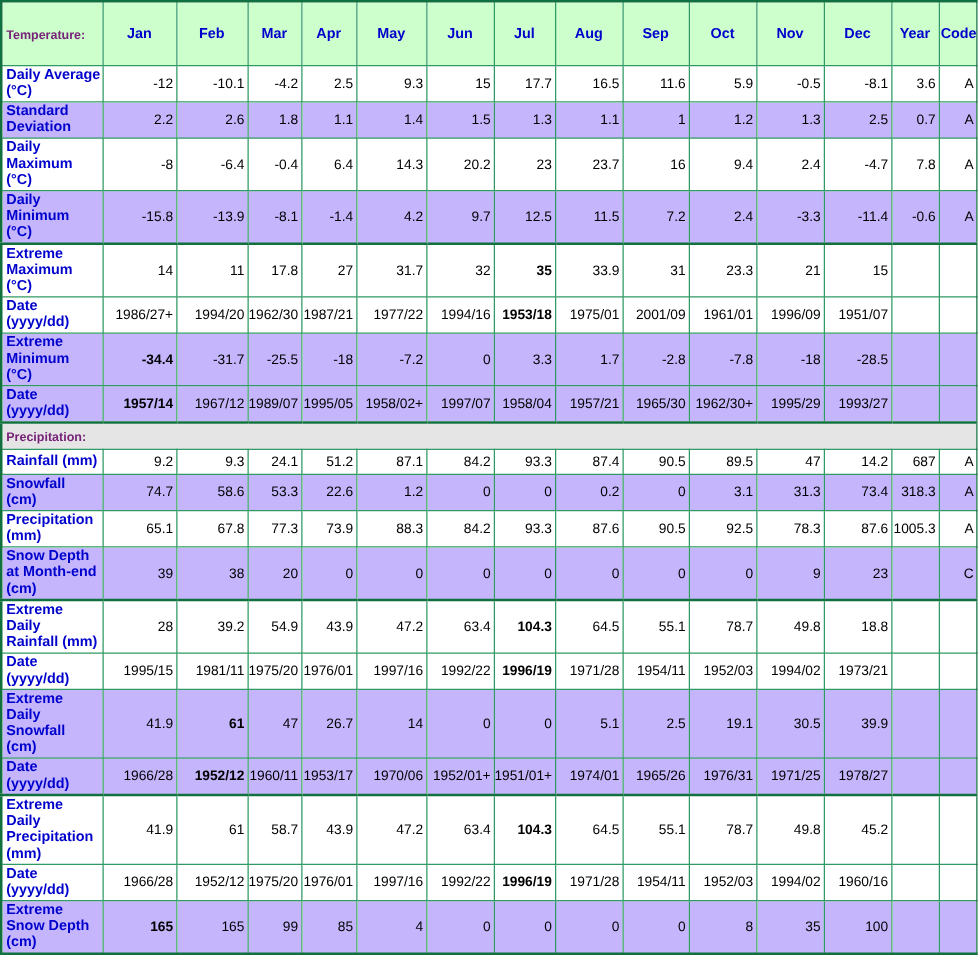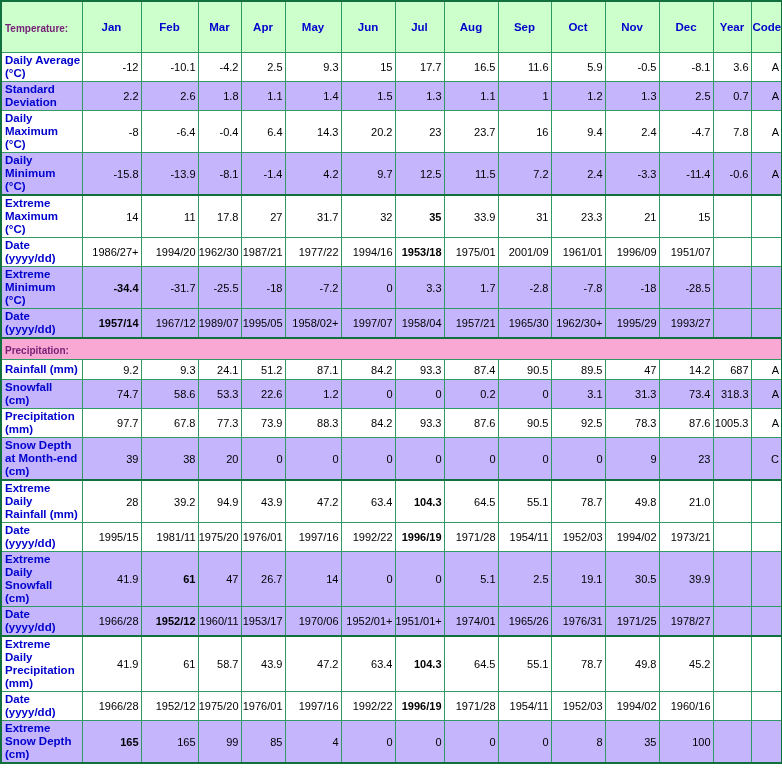--- a/index.html
+++ b/index.html
@@ -35,21 +35,21 @@
     padding:1px 2px 1px 0;
   }
   td.val.b{font-weight:bold;}
   tr.w{background:#ffffff;}
   tr.g{background:#c4b5fd;}
   tr.h1{height:20px;}
   tr.h2{height:29px;}
   tr.h3{height:41px;}
   tr.tb{border-bottom:2px solid #10713f;}
   tr.tb th,tr.tb td{border-bottom:2px solid #10713f;}
-  tr.sec{background:#f9a8d4;height:20px;padding-left:38px;}
+  tr.sec{background:#e5e5e5;height:20px;padding-left:38px;}
   tr.sec td{text-align:left;padding:1px 2px 1px 3px;}
 </style>
 </head>
 <body>
 
 <table class="climate">
   <colgroup>
     <col style="width:81px">
       <col style="width:59px">
       <col style="width:57px">
@@ -272,21 +272,21 @@
         <td class="val">0</td>
         <td class="val">3.1</td>
         <td class="val">31.3</td>
         <td class="val">73.4</td>
         <td class="val">318.3</td>
         <td class="val">A</td>
       </tr>
       <tr class="w h2">
         <th class="lbl" scope="row">Precipitation
 (mm)</th>
-        <td class="val">97.7</td>
+        <td class="val">65.1</td>
         <td class="val">67.8</td>
         <td class="val">77.3</td>
         <td class="val">73.9</td>
         <td class="val">88.3</td>
         <td class="val">84.2</td>
         <td class="val">93.3</td>
         <td class="val">87.6</td>
         <td class="val">90.5</td>
         <td class="val">92.5</td>
         <td class="val">78.3</td>
@@ -311,30 +311,30 @@
         <td class="val">9</td>
         <td class="val">23</td>
         <td class="val"></td>
         <td class="val">C</td>
       </tr>
       <tr class="w h2">
         <th class="lbl" scope="row">Extreme Daily
 Rainfall (mm)</th>
         <td class="val">28</td>
         <td class="val">39.2</td>
-        <td class="val">94.9</td>
+        <td class="val">54.9</td>
         <td class="val">43.9</td>
         <td class="val">47.2</td>
         <td class="val">63.4</td>
         <td class="val b">104.3</td>
         <td class="val">64.5</td>
         <td class="val">55.1</td>
         <td class="val">78.7</td>
         <td class="val">49.8</td>
-        <td class="val">21.0</td>
+        <td class="val">18.8</td>
         <td class="val"></td>
         <td class="val"></td>
       </tr>
       <tr class="w h2">
         <th class="lbl" scope="row">Date
 (yyyy/dd)</th>
         <td class="val">1995/15</td>
         <td class="val">1981/11</td>
         <td class="val">1975/20</td>
         <td class="val">1976/01</td>

